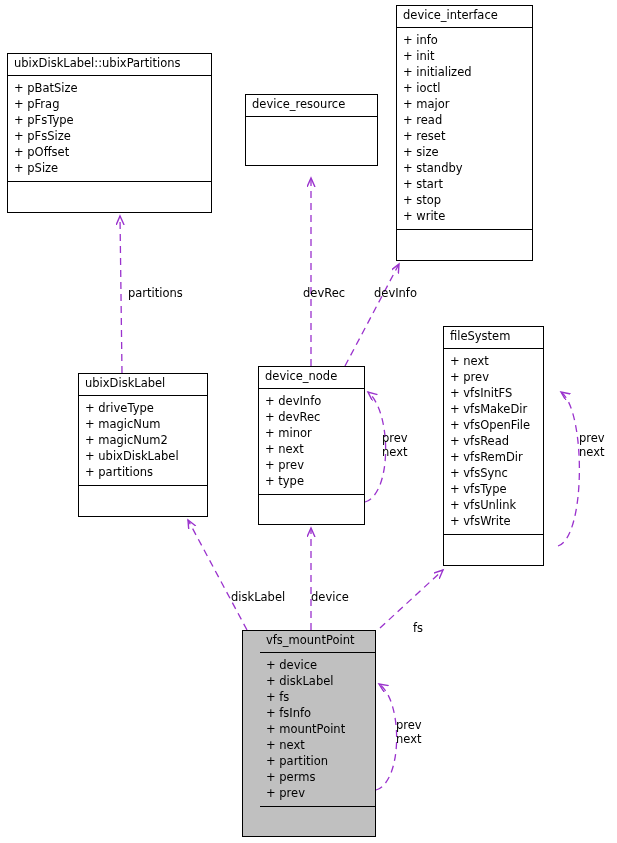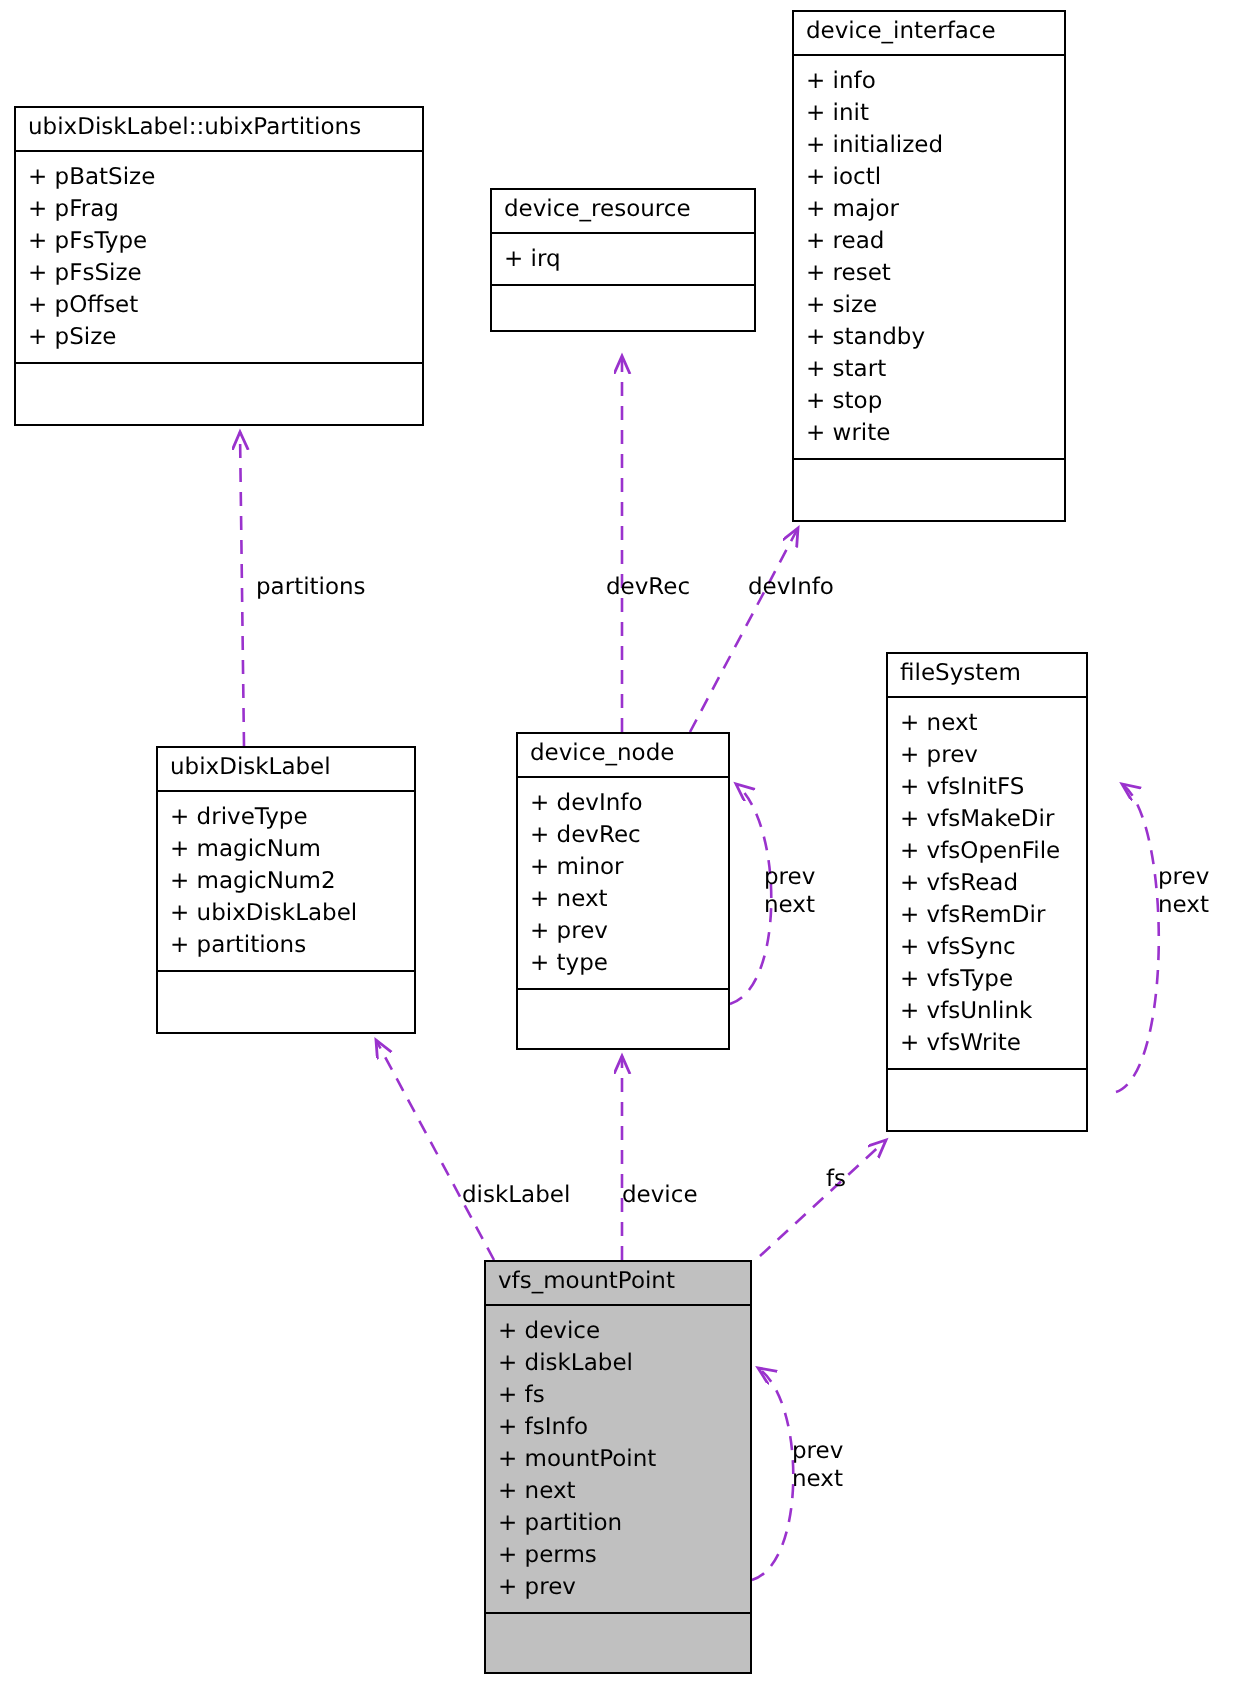--- a/index.html
+++ b/index.html
@@ -112,23 +112,20 @@
           <div class="attr">+ pFrag</div>
           <div class="attr">+ pFsType</div>
           <div class="attr">+ pFsSize</div>
           <div class="attr">+ pOffset</div>
           <div class="attr">+ pSize</div>
         </div>
         <div class="cls-ops"></div>
       </div>
       <div class="uml-class" style="left: 245px; top: 94px; width: 133px; height: 72px;">
         <div class="cls-title">device_resource</div>
-        <div class="cls-attrs">
-          <div class="attr">+ irq</div>
-        </div>
         <div class="cls-ops"></div>
       </div>
       <div class="uml-class" style="left: 396px; top: 5px; width: 137px; height: 256px;">
         <div class="cls-title">device_interface</div>
         <div class="cls-attrs">
           <div class="attr">+ info</div>
           <div class="attr">+ init</div>
           <div class="attr">+ initialized</div>
           <div class="attr">+ ioctl</div>
           <div class="attr">+ major</div>
@@ -175,21 +172,21 @@
           <div class="attr">+ vfsOpenFile</div>
           <div class="attr">+ vfsRead</div>
           <div class="attr">+ vfsRemDir</div>
           <div class="attr">+ vfsSync</div>
           <div class="attr">+ vfsType</div>
           <div class="attr">+ vfsUnlink</div>
           <div class="attr">+ vfsWrite</div>
         </div>
         <div class="cls-ops"></div>
       </div>
-      <div class="uml-class highlight" style="left: 242px; top: 630px; width: 134px; height: 207px;">
+      <div class="uml-class highlight" style="left: 242px; top: 630px; width: 134px; height: 207px; padding-left: 17px;">
         <div class="cls-title">vfs_mountPoint</div>
         <div class="cls-attrs">
           <div class="attr">+ device</div>
           <div class="attr">+ diskLabel</div>
           <div class="attr">+ fs</div>
           <div class="attr">+ fsInfo</div>
           <div class="attr">+ mountPoint</div>
           <div class="attr">+ next</div>
           <div class="attr">+ partition</div>
           <div class="attr">+ perms</div>
@@ -215,21 +212,21 @@
       <div class="edge-label" style="left: 579px; top: 431px;">
         <div>prev</div>
         <div>next</div>
       </div>
       <div class="edge-label" style="left: 231px; top: 590px;">
         <div>diskLabel</div>
       </div>
       <div class="edge-label" style="left: 311px; top: 590px;">
         <div>device</div>
       </div>
-      <div class="edge-label" style="left: 413px; top: 582px;">
+      <div class="edge-label" style="left: 413px; top: 621px;">
         <div>fs</div>
       </div>
       <div class="edge-label" style="left: 396px; top: 718px;">
         <div>prev</div>
         <div>next</div>
       </div>
     </div>
 
 </div>
 

